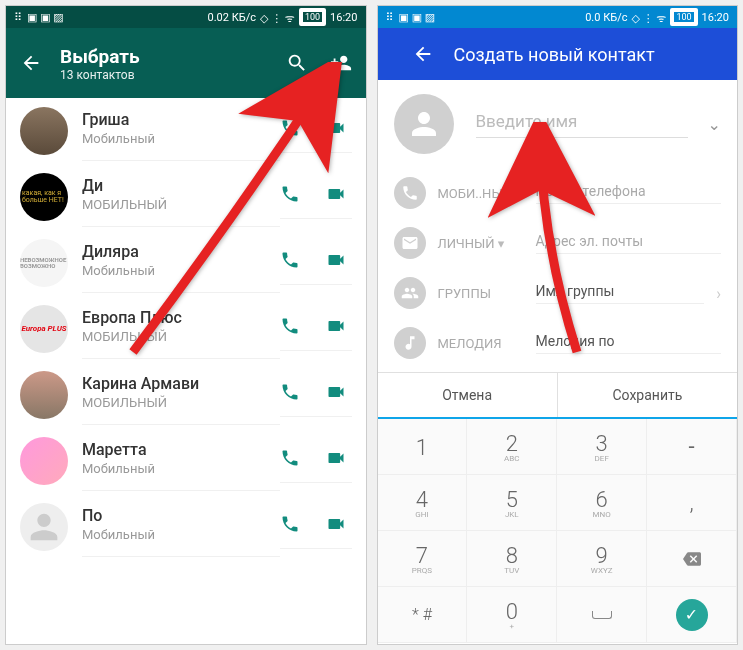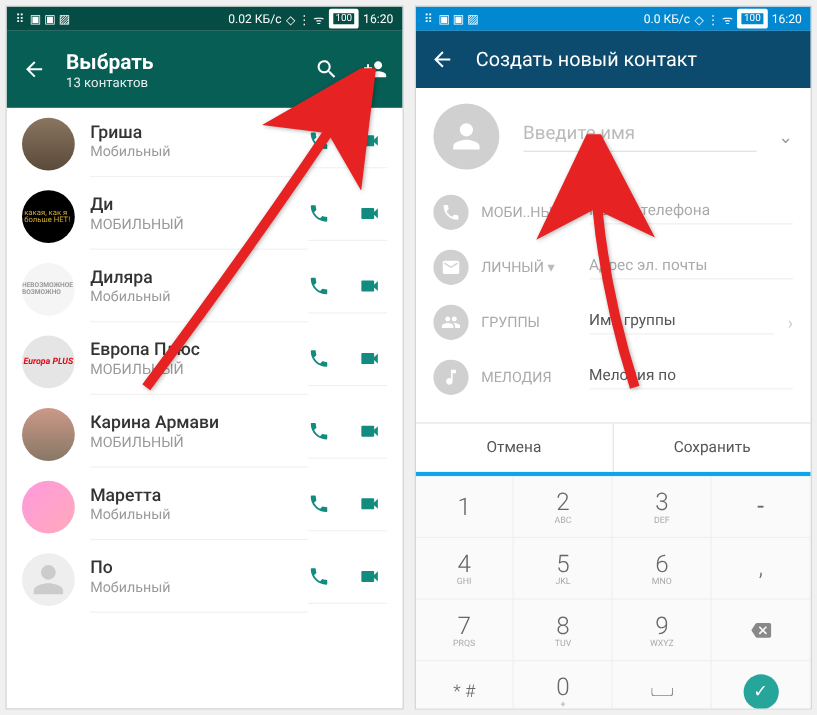--- a/index.html
+++ b/index.html
@@ -35,40 +35,40 @@
 .av5{background:linear-gradient(#c98,#876)}
 .av6{background:linear-gradient(135deg,#f9d,#fab)}
 .av7{background:#eee;fill:#ccc}
 .cinfo{flex:1;border-bottom:1px solid #f0f0f0;padding-bottom:14px;margin-bottom:-9px}
 .cname{font-size:16px;color:#333;font-weight:500}
 .ctype{font-size:13px;color:#999;margin-top:2px}
 .cactions{display:flex;gap:26px;border-bottom:1px solid #f0f0f0;padding-bottom:14px;margin-bottom:-9px;padding-right:6px}
 .cactions svg{width:20px;height:20px;fill:#128c7e}
 
 
-.blue-header{background:#0c4a6e;color:#fff;height:52px;display:flex;align-items:center;padding:0 13px;gap:20px}
+.blue-header{background:#1d4ed8;color:#fff;height:52px;display:flex;align-items:center;padding:0 34px;gap:20px}
 .blue-title{font-size:18px}
 
 
 .form{padding:14px 16px 0}
 .form-row{display:flex;align-items:center;min-height:50px;gap:12px}
 .big-avatar{width:60px;height:60px;border-radius:50%;background:#d0d0d0;display:flex;align-items:center;justify-content:center;margin-right:10px}
 .big-avatar svg{width:36px;height:36px;fill:#fff}
 .row-icon{width:32px;height:32px;border-radius:50%;background:#d0d0d0;display:flex;align-items:center;justify-content:center;flex-shrink:0}
 .row-icon svg{width:18px;height:18px;fill:#fff}
 .row-label{color:#aaa;font-size:13px;width:86px;flex-shrink:0;text-transform:uppercase}
 .row-value{color:#aaa;font-size:14px;flex:1;border-bottom:1px solid #eee;padding-bottom:4px}
 .row-value.dark{color:#555}
 .name-input{color:#bbb;font-size:17px;flex:1;border-bottom:1px solid #ddd;padding-bottom:6px}
 .chevdown{color:#999;margin-left:8px}
 .chev{color:#ccc}
 .dd{color:#bbb}
 
 
-.btnbar{display:flex;border-top:1px solid #e0e0e0;border-bottom:4px solid #0ea5e9;margin-top:16px}
+.btnbar{display:flex;border-top:1px solid #e0e0e0;border-bottom:2px solid #0ea5e9;margin-top:4px}
 .btnbar div{flex:1;text-align:center;padding:14px 0;font-size:14px;color:#555}
 .btnbar div:first-child{border-right:1px solid #e0e0e0}
 
 
 .keypad{display:grid;grid-template-columns:repeat(4,1fr);background:#fafafa}
 .key{height:56px;display:flex;flex-direction:column;align-items:center;justify-content:center;border-right:1px solid #eee;border-bottom:1px solid #eee;color:#666}
 .key .num{font-size:22px;font-weight:300}
 .key .let{font-size:8px;color:#aaa;margin-top:-2px}
 .key.dash{font-size:22px}
 .key.done{background:none}

